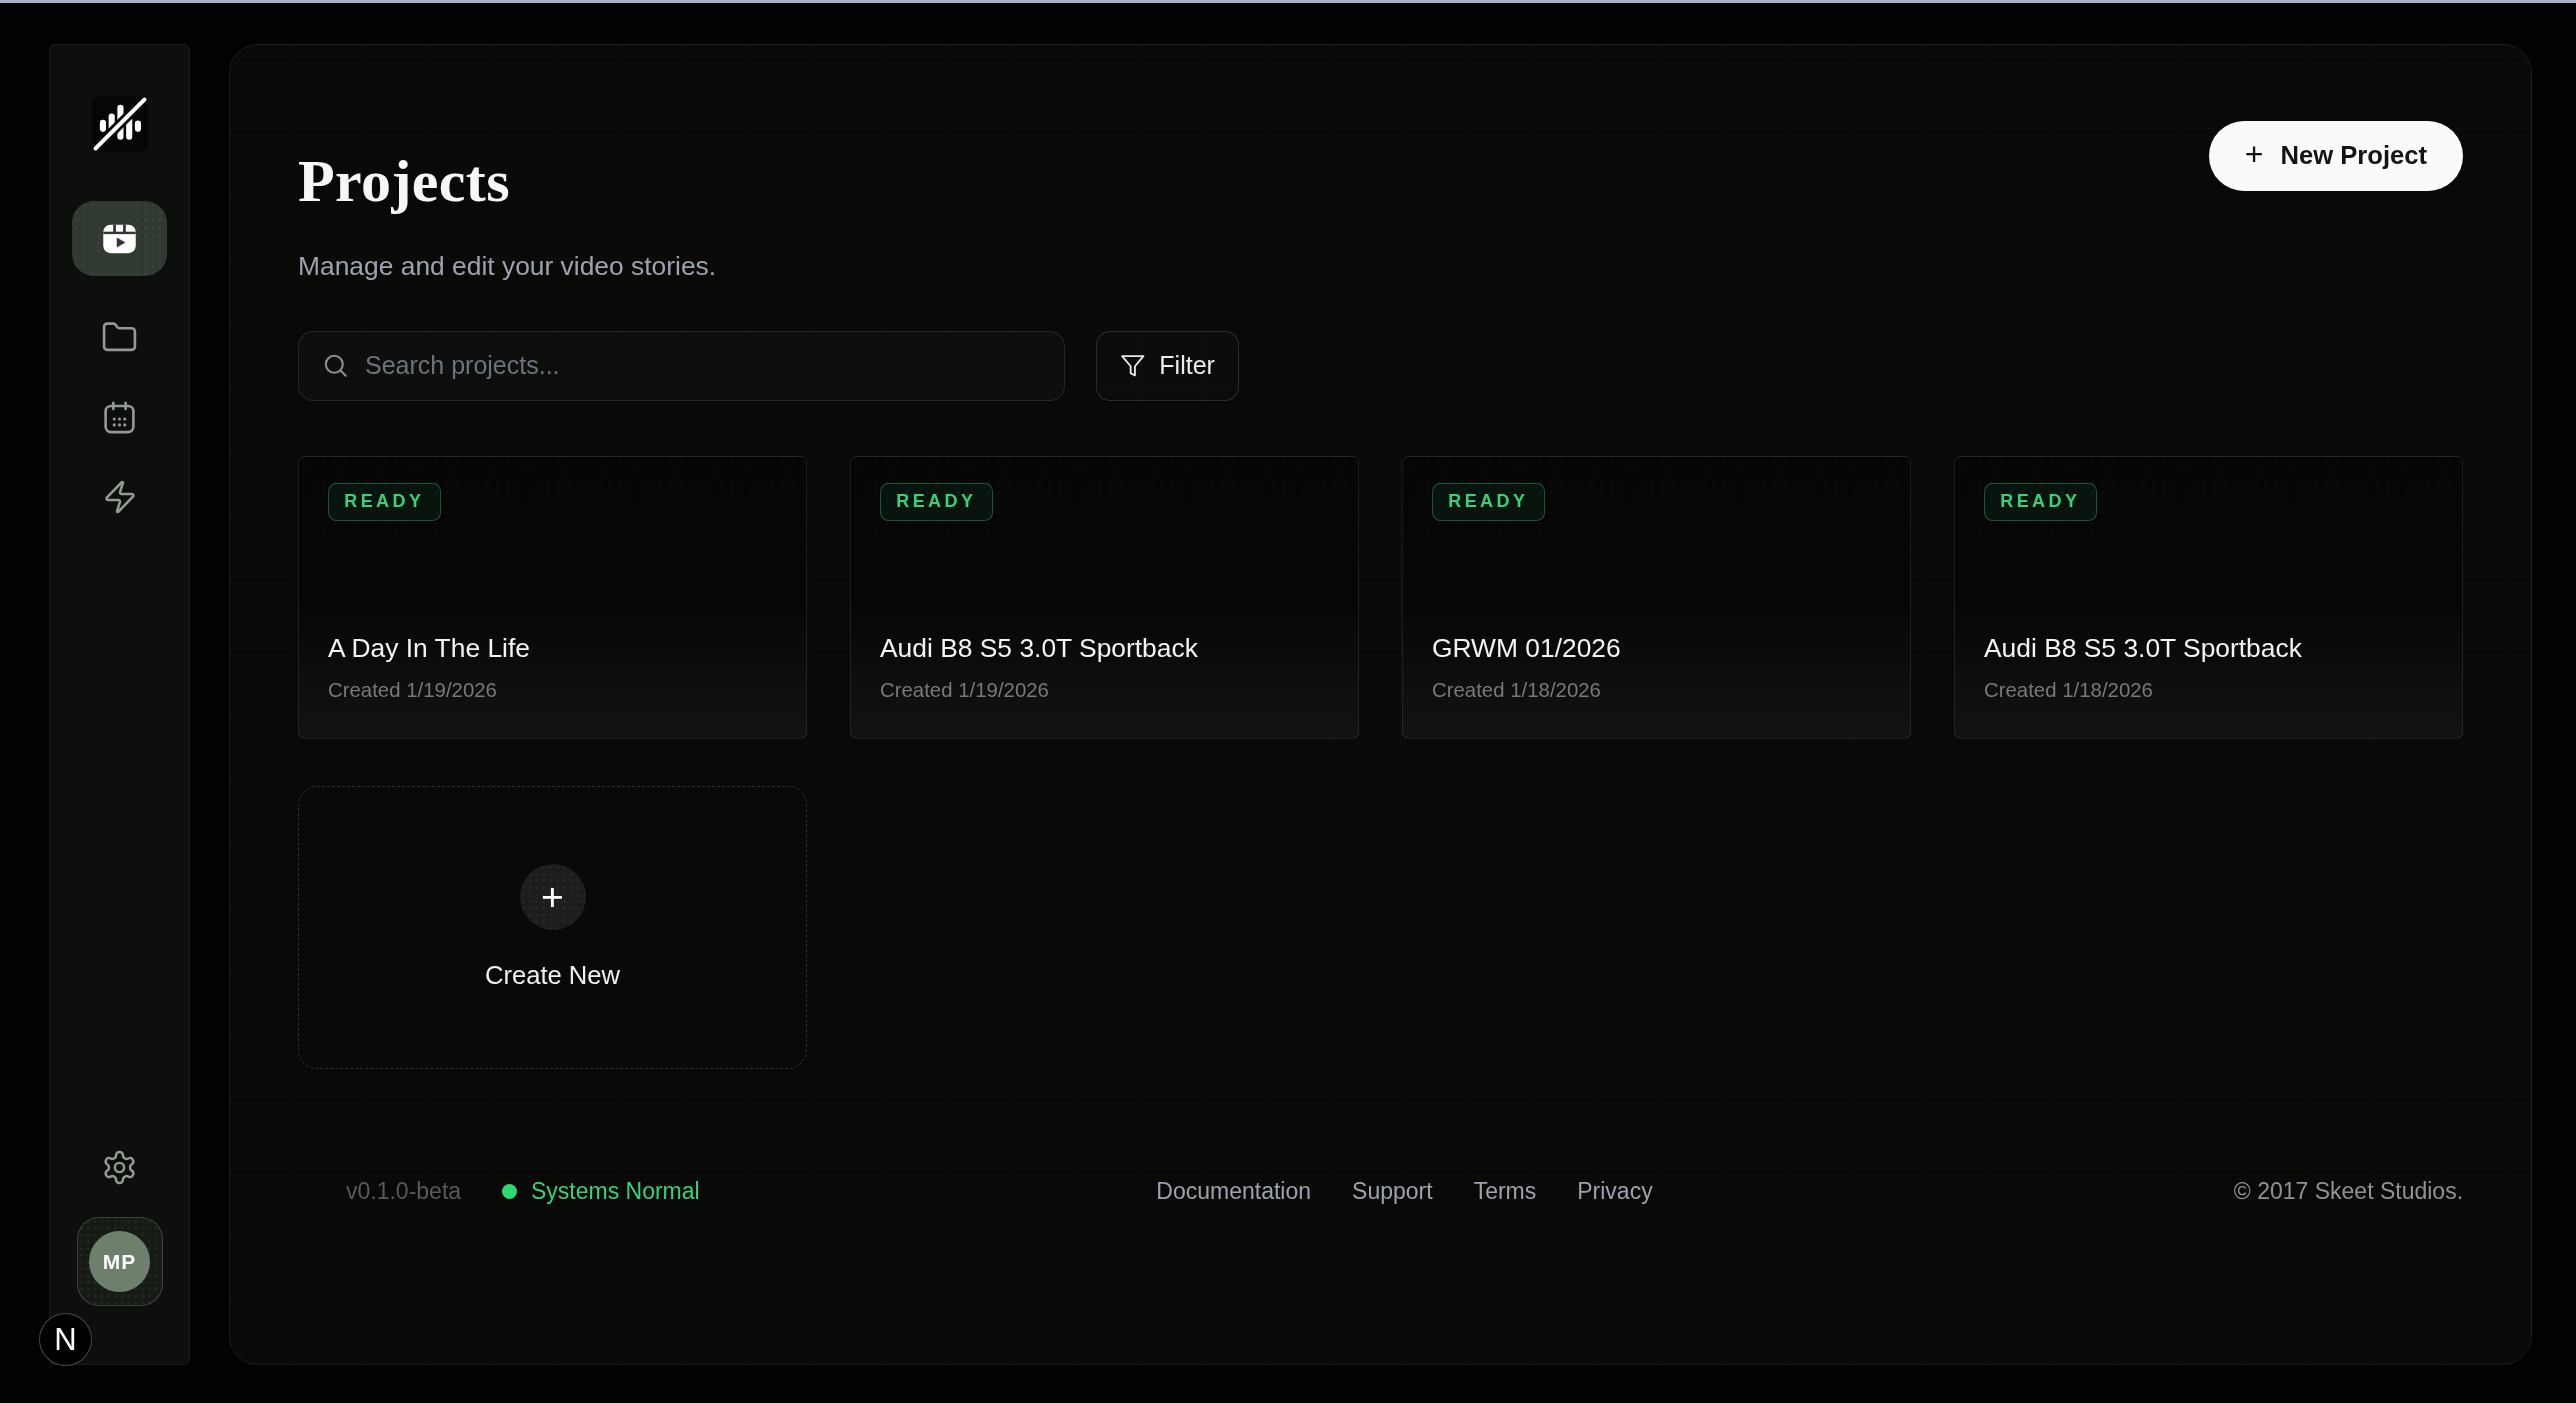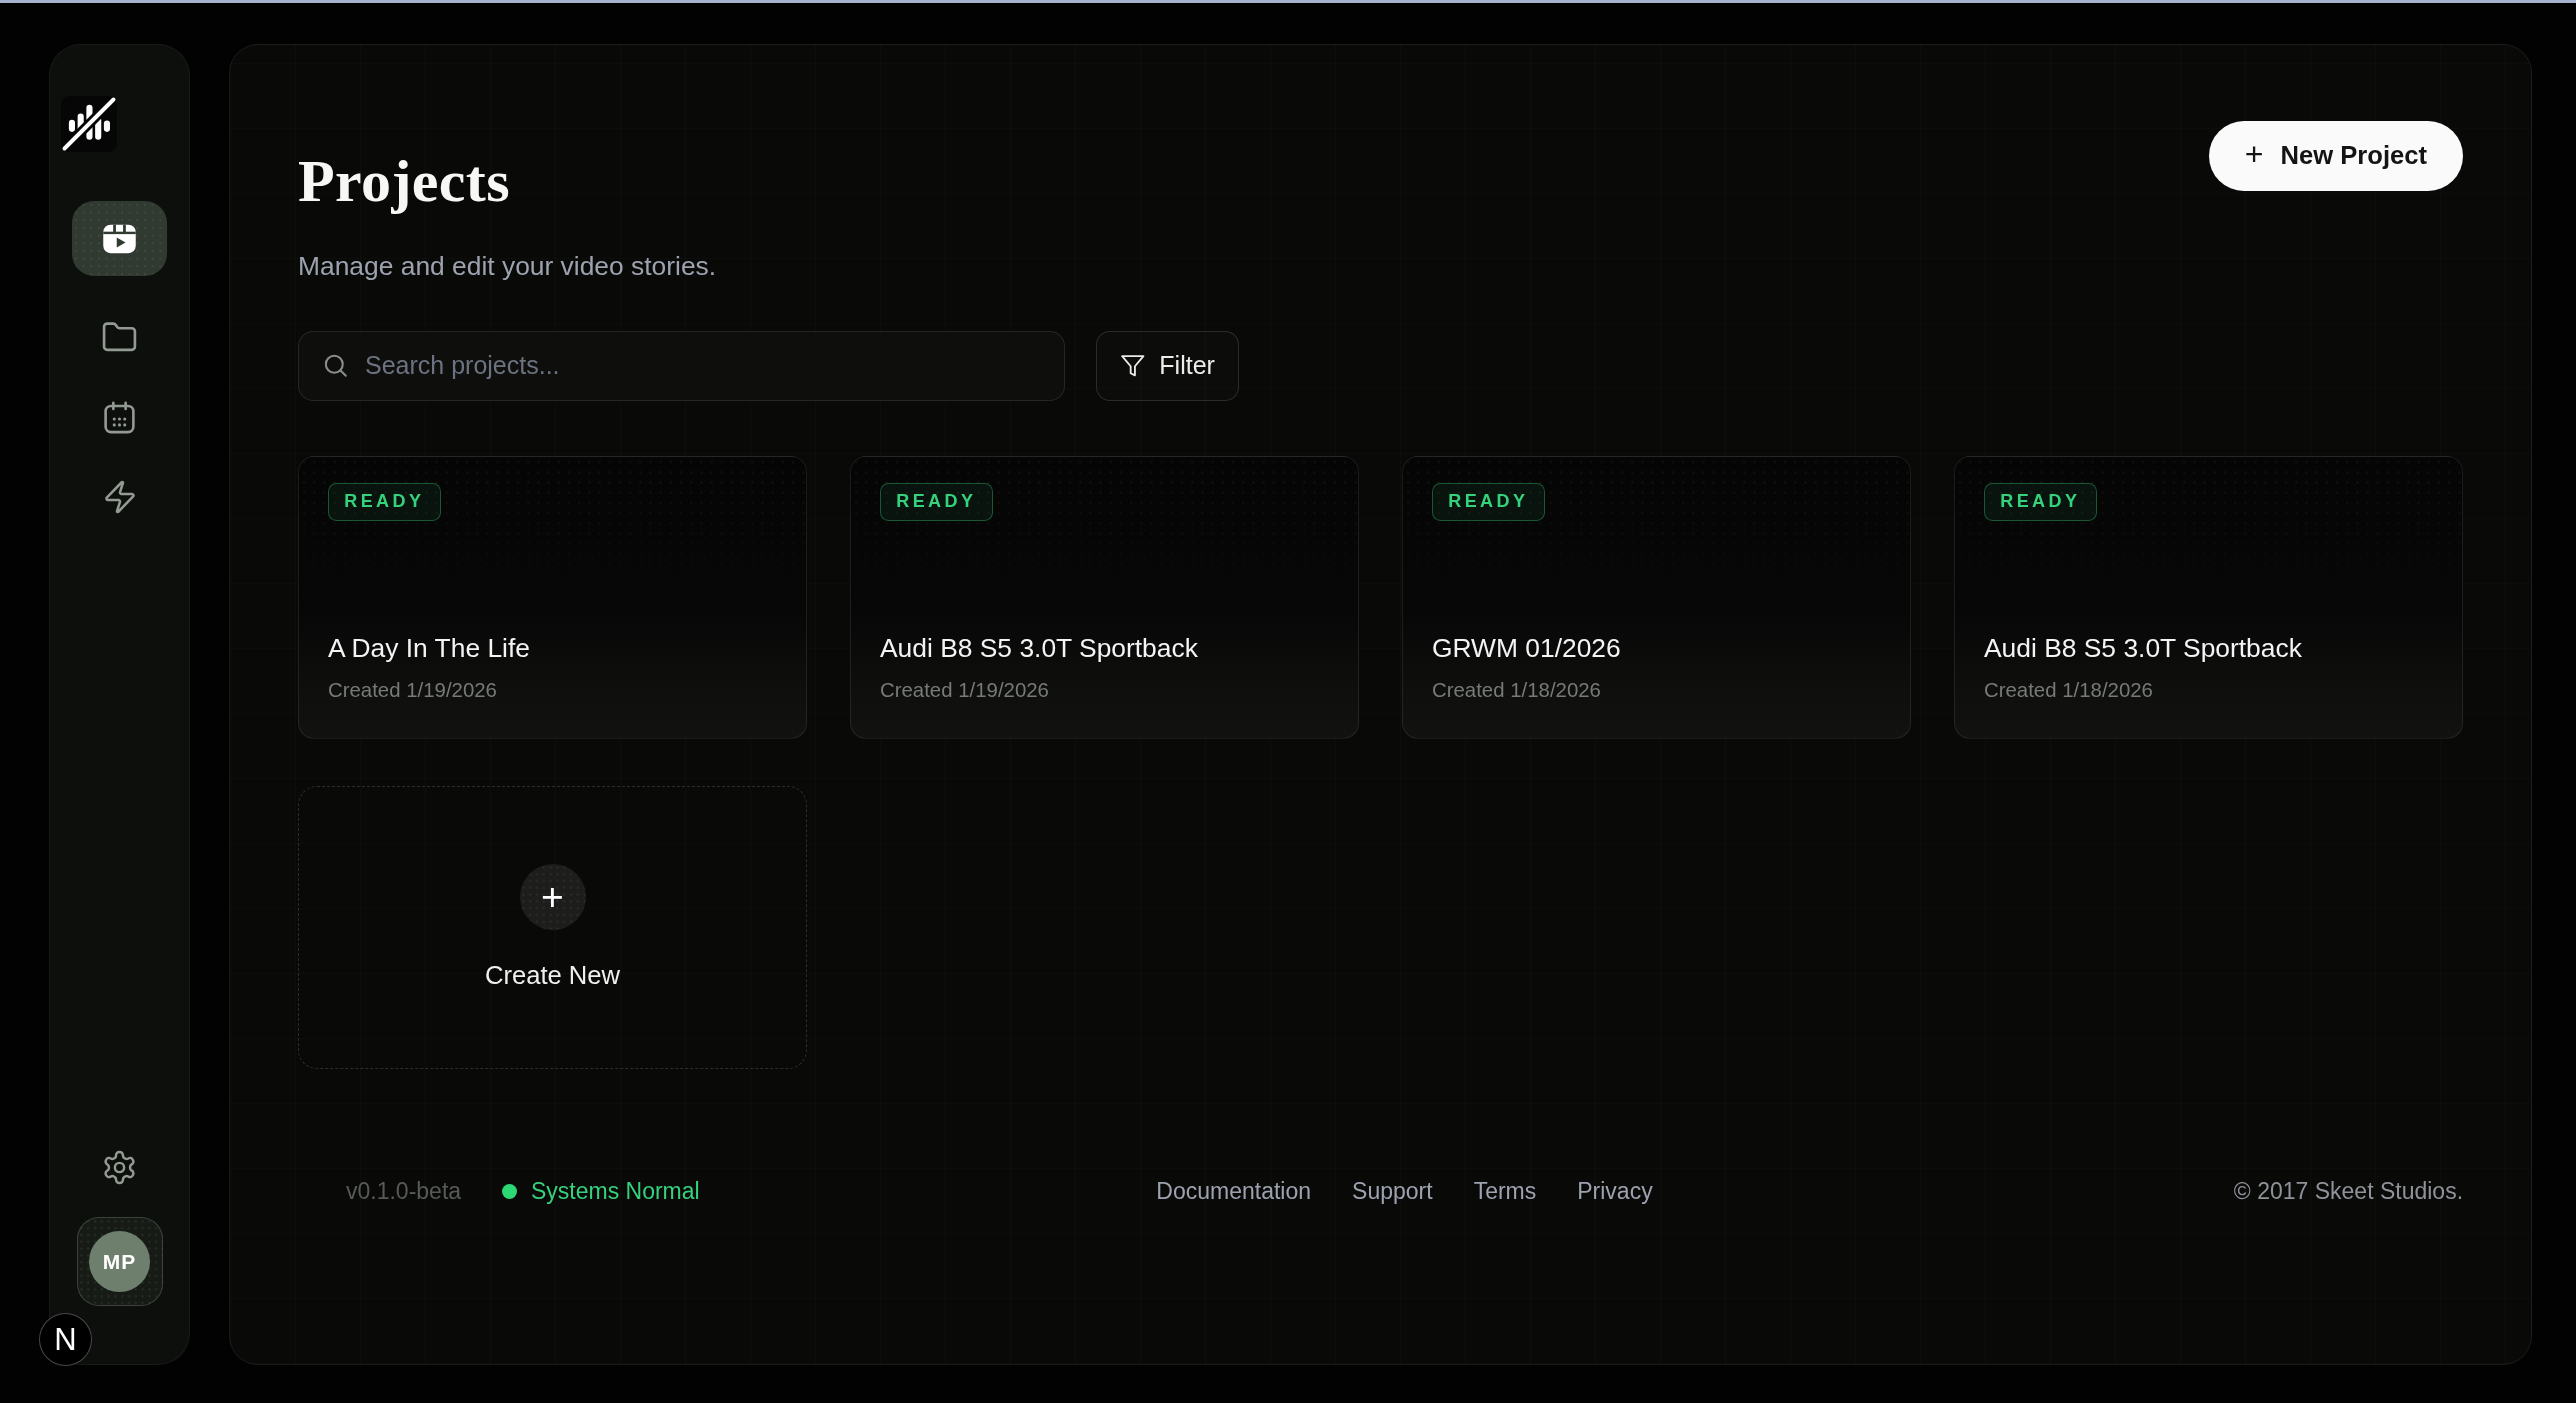--- a/index.html
+++ b/index.html
@@ -18,22 +18,22 @@
     position: absolute; top: 2.6px; left: 0; right: 0; bottom: 0;
     display: flex; gap: 39px;
     padding: 41px 44px 38px 49px;
   }
 
   
   .sidebar {
     flex: none; width: 141px;
     background: #0d0f0c;
     border: 0.9px solid rgba(255,255,255,0.05);
-    border-radius: 32px;
-    display: flex; flex-direction: column; 
+    border-radius: 6px;
+    display: flex; flex-direction: column; align-items: center;
     padding: 51px 11px 58px;
   }
   .logo-btn {
     width: 56px; height: 56px; border-radius: 10.2px;
     background: #050505;
     display: flex; align-items: center; justify-content: center;
   }
   .nav { display: flex; flex-direction: column; align-items: center; gap: 43px; margin-top: 49px; }
   .nav-btn {
     display: flex; align-items: center; justify-content: center;
@@ -127,21 +127,21 @@
   }
 
   .grid {
     margin-top: 55px;
     display: grid;
     grid-template-columns: repeat(4, 1fr);
     gap: 47px 43px;
   }
   .card {
     height: 283px;
-    border-radius: 16px;
+    border-radius: 7px;
     border: 0.9px solid rgba(255,255,255,0.09);
     background: linear-gradient(180deg, #050505 0%, #070707 55%, #0e0e0d 80%, #121211 100%);
     padding: 25.6px 29px 36px;
     display: flex; flex-direction: column;
     position: relative; overflow: hidden;
     cursor: pointer;
   }
   .card::before {
     content: "";
     position: absolute; inset: 0;

